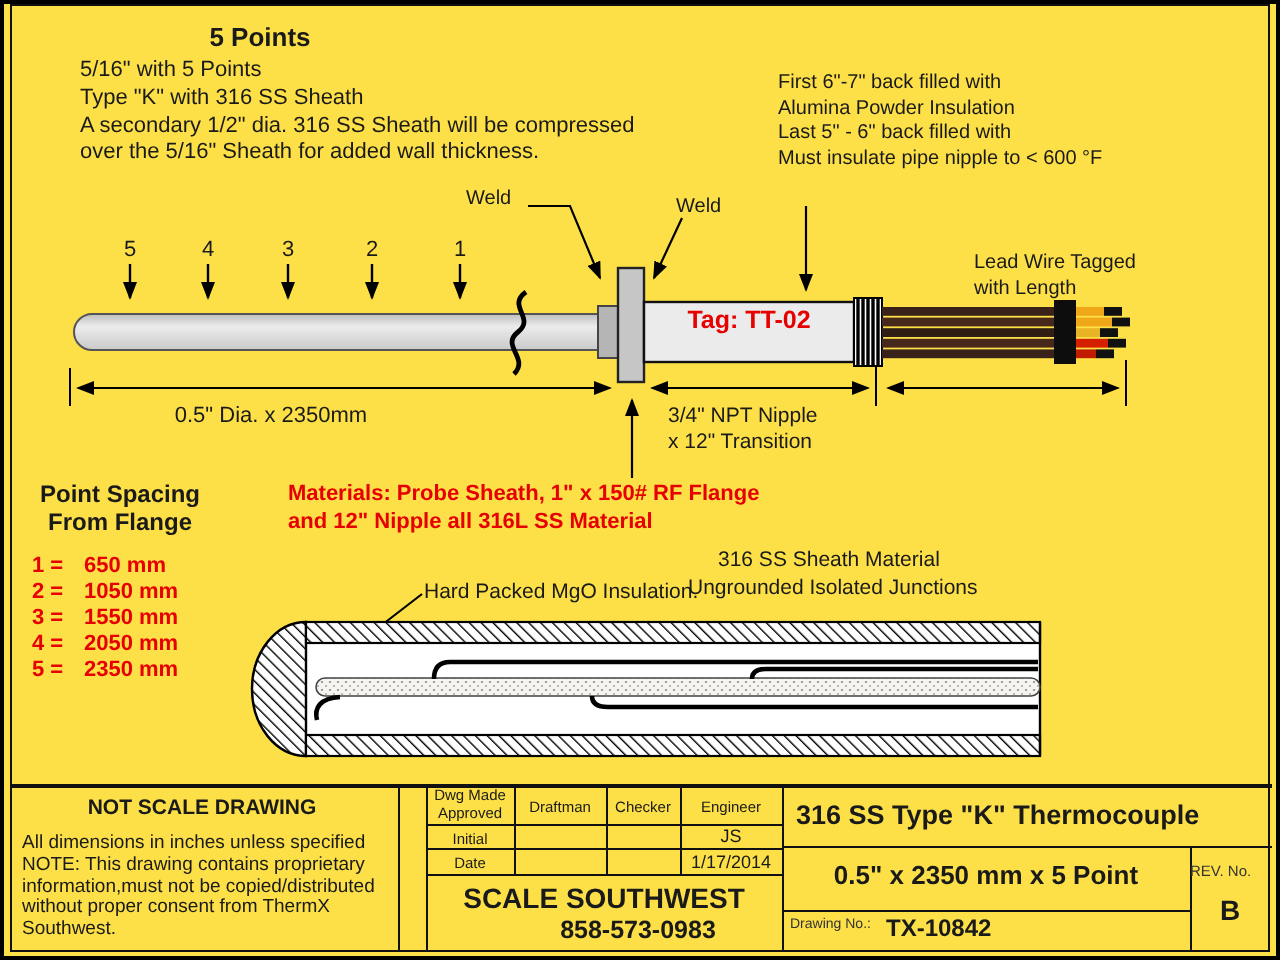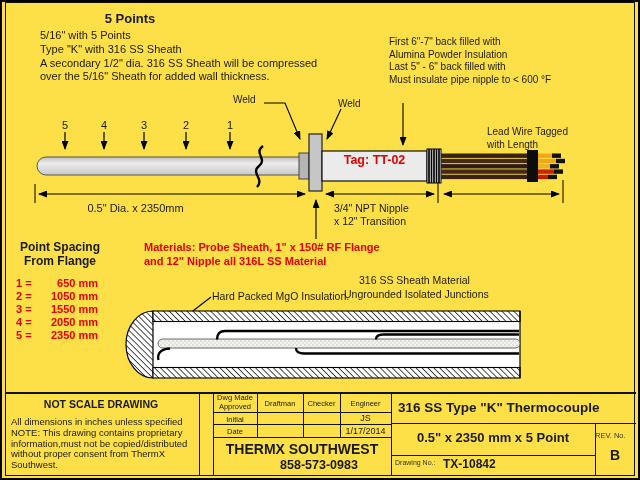--- a/index.html
+++ b/index.html
@@ -7,21 +7,21 @@
           font-family:"Liberation Sans",sans-serif;color:#1a1a1a;overflow:hidden;}
   .t{position:absolute;white-space:nowrap;line-height:1.25;}
   .b{font-weight:bold;}
   .red{color:#e60000;}
   .ctr{text-align:center;}
   .line{position:absolute;background:#111;}
   .outer-border{position:absolute;left:0;top:0;right:0;bottom:0;border:2px solid #000;pointer-events:none;}
   .frame{position:absolute;left:5px;top:2px;width:628px;height:472px;border:1.5px solid #111;}
   svg{position:absolute;left:0;top:0;}
   .sp-row span.k{display:inline-block;width:26px;}
-  .sp-row span.v{display:inline-block;width:56px;text-align:right;}
+  .sp-row span.v{display:inline-block;width:56px;text-align:left;}
   .tagbox{position:absolute;left:323px;top:151px;width:103px;height:18px;
           display:flex;align-items:center;justify-content:center;}
 </style>
 </head>
 <body>
 
 <div class="canvas">
 
   <svg width="640" height="393" viewBox="0 0 640 393">
     <defs>
@@ -215,21 +215,21 @@
 
   <div class="t ctr" style="left:213px;top:394px;width:44px;font-size:7.5px;white-space:normal;line-height:8.5px;">Dwg Made Approved</div>
   <div class="t ctr" style="left:257px;top:399px;width:46px;font-size:7.5px;">Draftman</div>
   <div class="t ctr" style="left:303px;top:399px;width:37px;font-size:7.5px;">Checker</div>
   <div class="t ctr" style="left:340px;top:399px;width:51px;font-size:7.5px;">Engineer</div>
   <div class="t ctr" style="left:213px;top:414.5px;width:44px;font-size:7.5px;">Initial</div>
   <div class="t ctr" style="left:213px;top:426.5px;width:44px;font-size:7.5px;">Date</div>
   <div class="t ctr" style="left:340px;top:413px;width:51px;font-size:9px;">JS</div>
   <div class="t ctr" style="left:340px;top:425.5px;width:51px;font-size:9px;">1/17/2014</div>
 
-  <div class="t b ctr" style="left:213px;top:441px;width:178px;font-size:14px;">THERMX SOUTHWEST</div>
+  <div class="t b ctr" style="left:213px;top:441px;width:178px;font-size:14px;">SCALE SOUTHWEST</div>
   <div class="t b ctr" style="left:213px;top:458px;width:178px;font-size:12.5px;margin-left:17px;">858-573-0983</div>
 
   <div class="t b" style="left:398px;top:400px;font-size:13.5px;">316 SS Type "K" Thermocouple</div>
   <div class="t b ctr" style="left:398px;top:430px;width:190px;font-size:13px;">0.5" x 2350 mm x 5 Point</div>
   <div class="t" style="left:395px;top:459px;font-size:7px;color:#333;">Drawing No.:</div>
   <div class="t b" style="left:443px;top:457px;font-size:12px;">TX-10842</div>
   <div class="t ctr" style="left:595px;top:431px;width:28px;font-size:7.5px;color:#333;">REV.  No.</div>
   <div class="t b ctr" style="left:595px;top:447px;width:40px;font-size:14px;">B</div>
 
   <div class="frame"></div>

